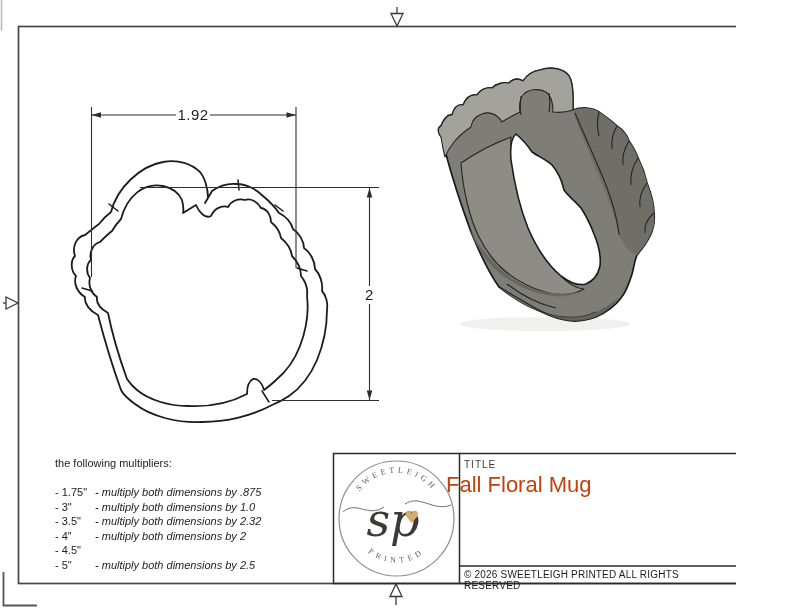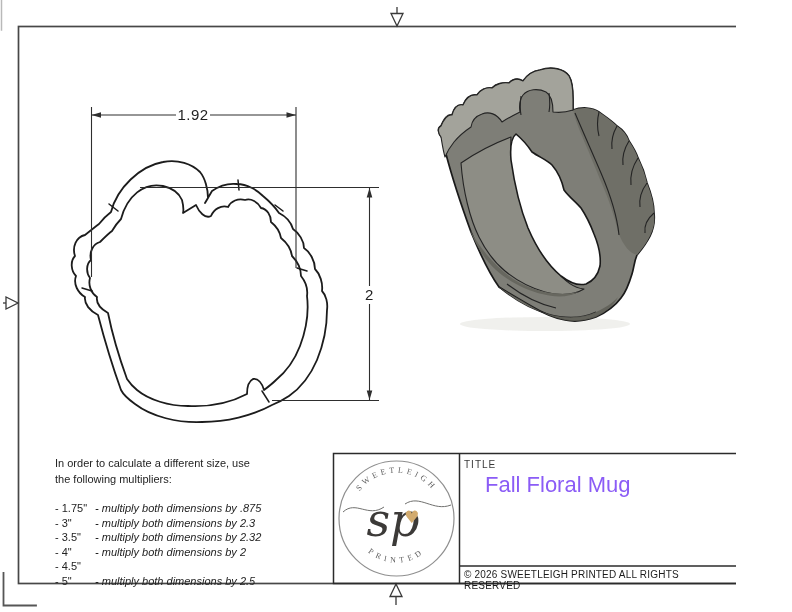--- a/index.html
+++ b/index.html
@@ -8,21 +8,21 @@
   .overlay{position:absolute;left:0;top:0;width:792px;height:612px;}
   
   .instructions{position:absolute;left:55px;top:455px;width:300px;color:#232323;
                 font-size:11px;line-height:16px;}
   .mlist{margin-top:14px;}
   .mrow{display:flex;line-height:14.6px;}
   .msize{width:40px;flex:0 0 40px;}
   .mrule{flex:1;font-style:italic;}
   
   .tb-label{position:absolute;left:464px;top:459px;font-size:10px;letter-spacing:1px;color:#3a3a3a;}
-  .tb-title{position:absolute;left:485px;top:472px;font-size:22px;color:#8b5cf6;}
+  .tb-title{position:absolute;left:446px;top:472px;font-size:22px;color:#c2410c;}
   .tb-copy{position:absolute;left:464px;top:569px;font-size:10px;letter-spacing:.2px;color:#1c1c1c;}
   
   .dim-text{font-family:"Liberation Sans",sans-serif;font-size:15px;letter-spacing:.5px;
             fill:#1f1f1f;text-anchor:middle;}
   .logo-arc{font-family:"Liberation Serif",serif;font-size:8px;fill:#5f5f5f;}
   .logo-mono{font-family:"DejaVu Serif",serif;font-style:italic;font-size:46px;fill:#3c3a38;
              text-anchor:middle;}
   .logo-heart{font-family:"DejaVu Sans",sans-serif;font-size:17px;}
 </style>
 </head>
@@ -289,30 +289,29 @@
     <g fill="none" stroke="#70706e" stroke-width="1">
       <path d="M 343,512 C 356,500 368,518 384,507"></path>
       <path d="M 405,504 C 420,494 433,512 451,505"></path>
     </g>
     <text class="logo-mono" x="393" y="536">sp</text>
     <text class="logo-heart" x="404" y="523" fill="#d2ab6f">♥</text>
   </g>
 </svg>
 
 <div class="instructions">
-  <div>In order to calculate a different size, use</div>
   <div>the following multipliers:</div>
   <div class="mlist">
     <div class="mrow">
       <span class="msize">- 1.75"</span>
       <span class="mrule">- multiply both dimensions by .875</span>
     </div>
     <div class="mrow">
       <span class="msize">- 3"</span>
-      <span class="mrule">- multiply both dimensions by 2.3</span>
+      <span class="mrule">- multiply both dimensions by 1.0</span>
     </div>
     <div class="mrow">
       <span class="msize">- 3.5"</span>
       <span class="mrule">- multiply both dimensions by 2.32</span>
     </div>
     <div class="mrow">
       <span class="msize">- 4"</span>
       <span class="mrule">- multiply both dimensions by 2</span>
     </div>
     <div class="mrow">

